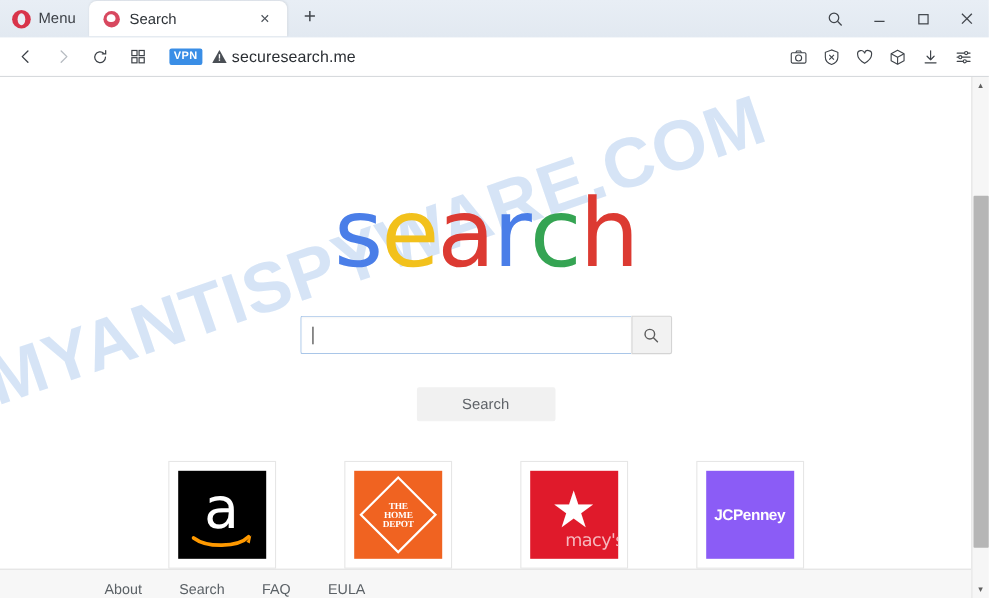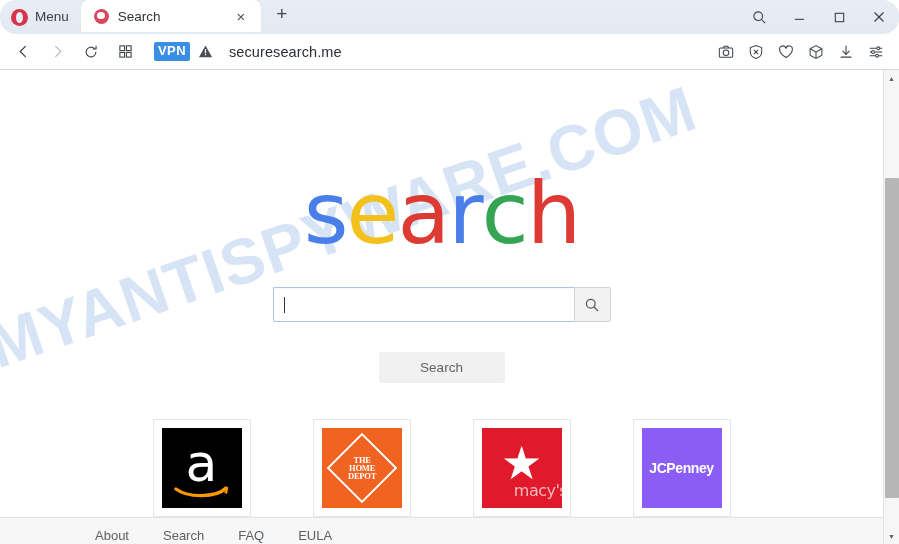--- a/index.html
+++ b/index.html
@@ -10,24 +10,23 @@
     -webkit-font-smoothing:antialiased;
   }
 
   
   .browser { width:899px; height:544px; display:flex; flex-direction:column; position:relative; }
 
   
   .tabstrip {
     height:34px;
     background:linear-gradient(180deg,#e8eef5 0%, #e2e9f1 100%);
-    display:flex; align-items:flex-start;
+    display:flex; align-items:center;
     position:relative;
     flex:0 0 34px;
-    border-radius:16px;
   }
   .menu-btn {
     display:flex; align-items:center; gap:7px;
     height:34px; padding:0 12px 0 11px;
     cursor:default;
   }
   .opera-logo {
     width:17px; height:17px; border-radius:50%;
     background:#d8344a;
     position:relative;
@@ -75,26 +74,26 @@
   .addrbar {
     height:36px; background:#ffffff;
     display:flex; align-items:center;
     border-bottom:1px solid #d7dadd;
     flex:0 0 36px;
     padding:0 6px;
   }
   .nav-btn { width:34px; height:30px; display:flex; align-items:center; justify-content:center; color:#3c4147; }
   .nav-btn.disabled { color:#b7bcc2; }
   .vpn-badge {
-    background:#3a8ee6; color:#fff; font-size:13px; font-weight:bold;
+    background:#3a8ee6; color:#fff; font-size:10px; font-weight:bold;
     padding:2px 4px; border-radius:2px; letter-spacing:.4px;
     margin-left:12px; line-height:1.1;
   }
   .warn-icon { margin-left:8px; display:flex; align-items:center; }
-  .url-text { font-size:14.5px; color:#2b2f34; margin-left:16px; letter-spacing:.1px; }
+  .url-text { font-size:14.5px; color:#2b2f34; margin-left:4px; letter-spacing:.1px; }
   .addr-right { margin-left:auto; display:flex; align-items:center; gap:3px; padding-right:4px; }
   .addr-ic { width:27px; height:30px; display:flex; align-items:center; justify-content:center; color:#3f444a; }
 
   
   .viewport { flex:1; position:relative; background:#fff; overflow:hidden; display:flex; }
   .page { flex:1; position:relative; display:flex; flex-direction:column; overflow:hidden; }
 
   .watermark {
     position:absolute; left:-30px; top:120px;
     font-size:64px; font-weight:bold;

